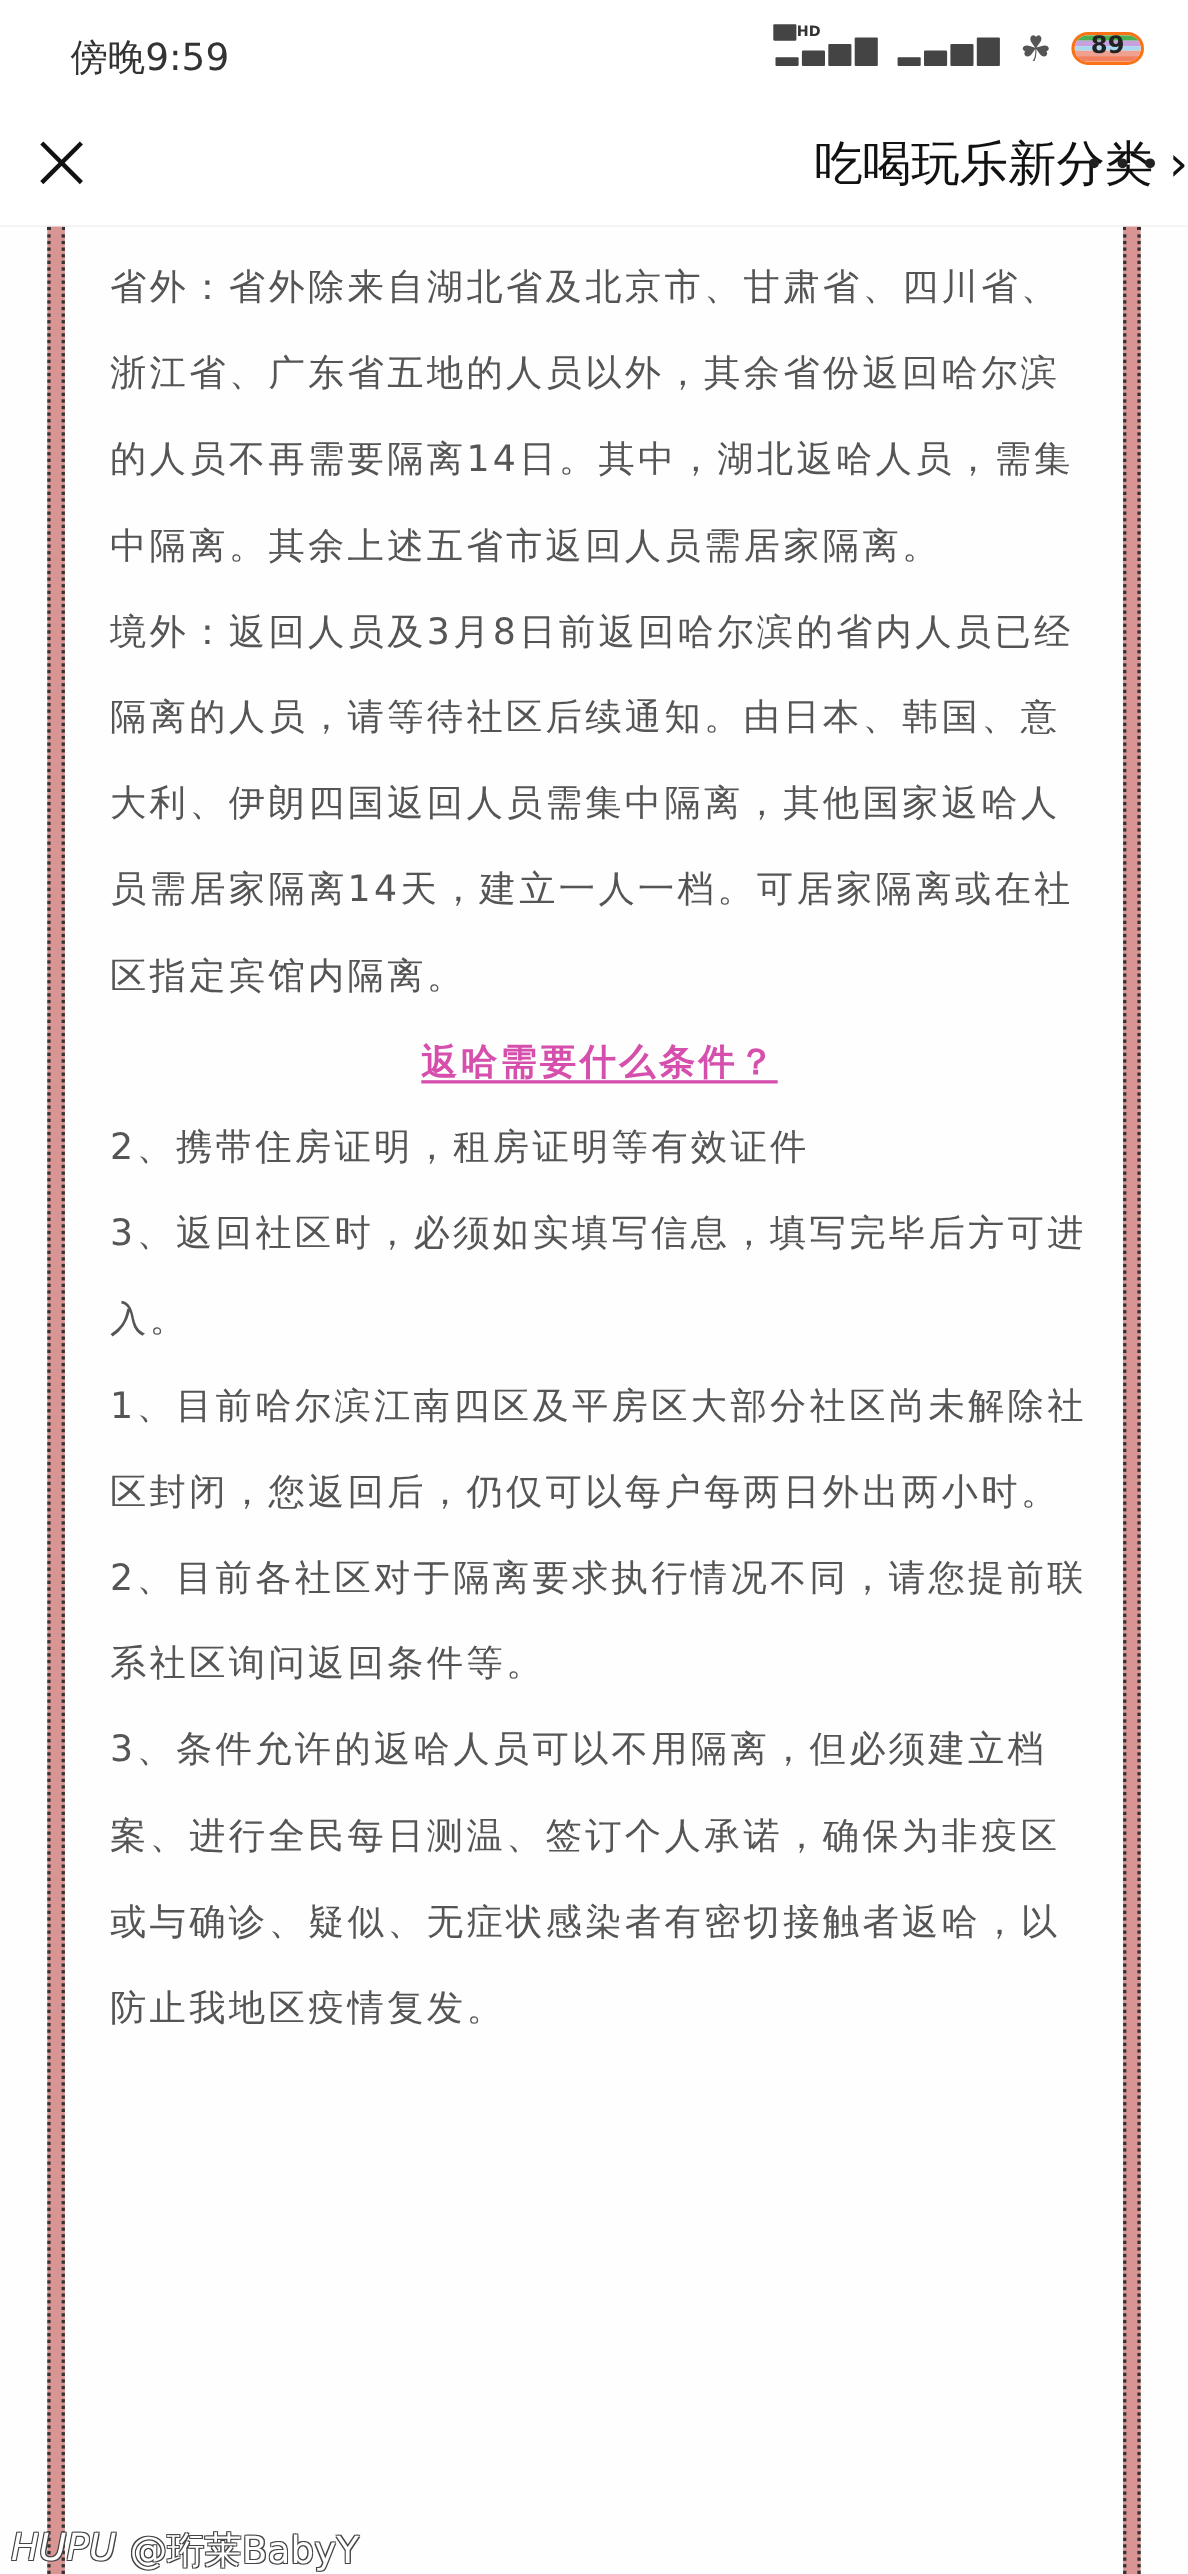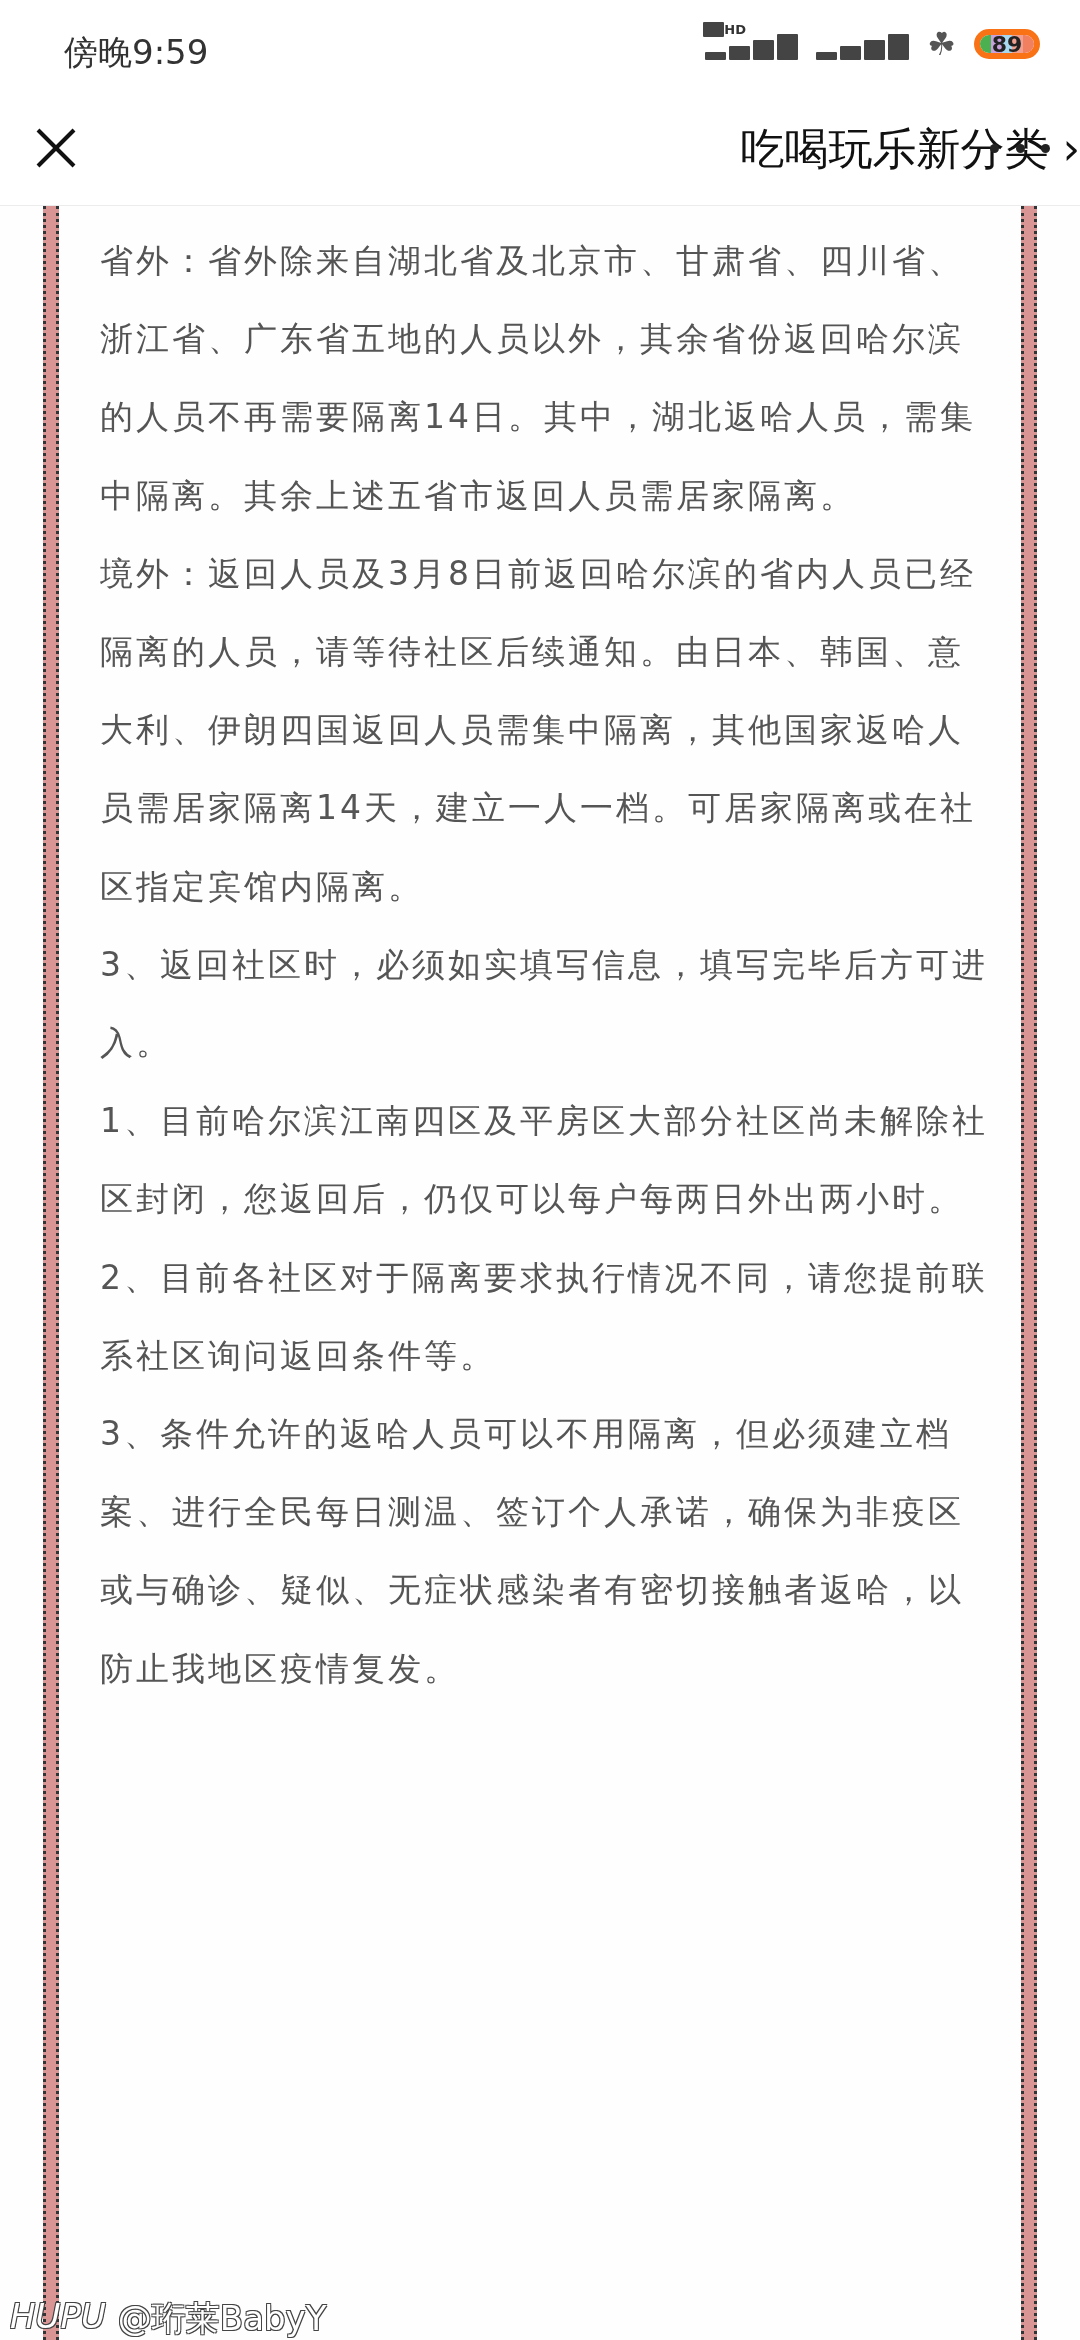--- a/index.html
+++ b/index.html
@@ -4,21 +4,21 @@
 <style>
   * { margin:0; padding:0; box-sizing:border-box; }
   html, body { width:1080px; height:2340px; overflow:hidden; background:#fefefe; }
   body { position:relative; font-family:"DejaVu Sans","Liberation Sans",sans-serif; }
   .status-bar { position:absolute; left:0; top:0; width:1080px; height:100px; background:#fff; }
   .status-time { position:absolute; left:64px; top:30px; font-size:34px; color:#333; }
   .status-icons { position:absolute; right:40px; top:28px; display:flex; align-items:center; gap:18px; }
   .signal { display:flex; align-items:flex-end; gap:3px; height:32px; position:relative; }
   .signal span { display:block; width:6px; background:#444; border-radius:1px;padding-left:21px; }
   .hd-label { position:absolute; left:-2px; top:-6px; font-size:13px; font-weight:bold; color:#333; }
-  .battery { width:66px; height:30px; border:6px solid #f97316; border-radius:15px; position:relative; overflow:hidden; display:flex; }
+  .battery { width:66px; height:30px; border:3px solid #f97316; border-radius:15px; position:relative; overflow:hidden; display:flex;flex-direction:column; }
   .battery .seg { flex:1; }
   .battery .txt { position:absolute; left:0; right:0; top:-3px; text-align:center; font-size:22px; color:#222; font-weight:bold; }
   .nav-bar { position:absolute; left:0; top:100px; width:1080px; height:106px; background:#fff; border-bottom:1px solid #ececec; }
   .close-btn { position:absolute; left:30px; top:22px; width:52px; height:52px; }
   .nav-title { position:absolute; left:0; right:0; top:20px; text-align:right; font-size:44px; color:#111; }
   .more-btn { position:absolute; right:30px; top:28px; width:60px; height:40px; display:flex; align-items:center; justify-content:space-between; }
   .more-btn span { width:9px; height:9px; background:#222; border-radius:50%; display:block; }
   .border-strip { position:absolute; top:206px; bottom:0; width:16px; background:#d99494;
      border-left:3px dotted #333; border-right:3px dotted #333; }
   .border-left { left:43px; }
@@ -76,20 +76,22 @@
       <span></span>
   </div>
 </div>
 
 <div class="border-strip border-left"></div>
 <div class="border-strip border-right"></div>
 
 <div class="content">
   <p>省外：省外除来自湖北省及北京市、甘肃省、四川省、浙江省、广东省五地的人员以外，其余省份返回哈尔滨的人员不再需要隔离14日。其中，湖北返哈人员，需集中隔离。其余上述五省市返回人员需居家隔离。</p>
   <p>境外：返回人员及3月8日前返回哈尔滨的省内人员已经隔离的人员，请等待社区后续通知。由日本、韩国、意大利、伊朗四国返回人员需集中隔离，其他国家返哈人员需居家隔离14天，建立一人一档。可居家隔离或在社区指定宾馆内隔离。</p>
+  <p class="heading">返哈需要什么条件？</p>
+  <p>2、携带住房证明，租房证明等有效证件</p>
   <p>3、返回社区时，必须如实填写信息，填写完毕后方可进入。</p>
   <p>1、目前哈尔滨江南四区及平房区大部分社区尚未解除社区封闭，您返回后，仍仅可以每户每两日外出两小时。</p>
   <p>2、目前各社区对于隔离要求执行情况不同，请您提前联系社区询问返回条件等。</p>
   <p>3、条件允许的返哈人员可以不用隔离，但必须建立档案、进行全民每日测温、签订个人承诺，确保为非疫区或与确诊、疑似、无症状感染者有密切接触者返哈，以防止我地区疫情复发。</p>
 </div>
 
 <div class="watermark">
   <span>HUPU</span>
   <span style="font-style:normal">@珩莱BabyY</span>
 </div>

